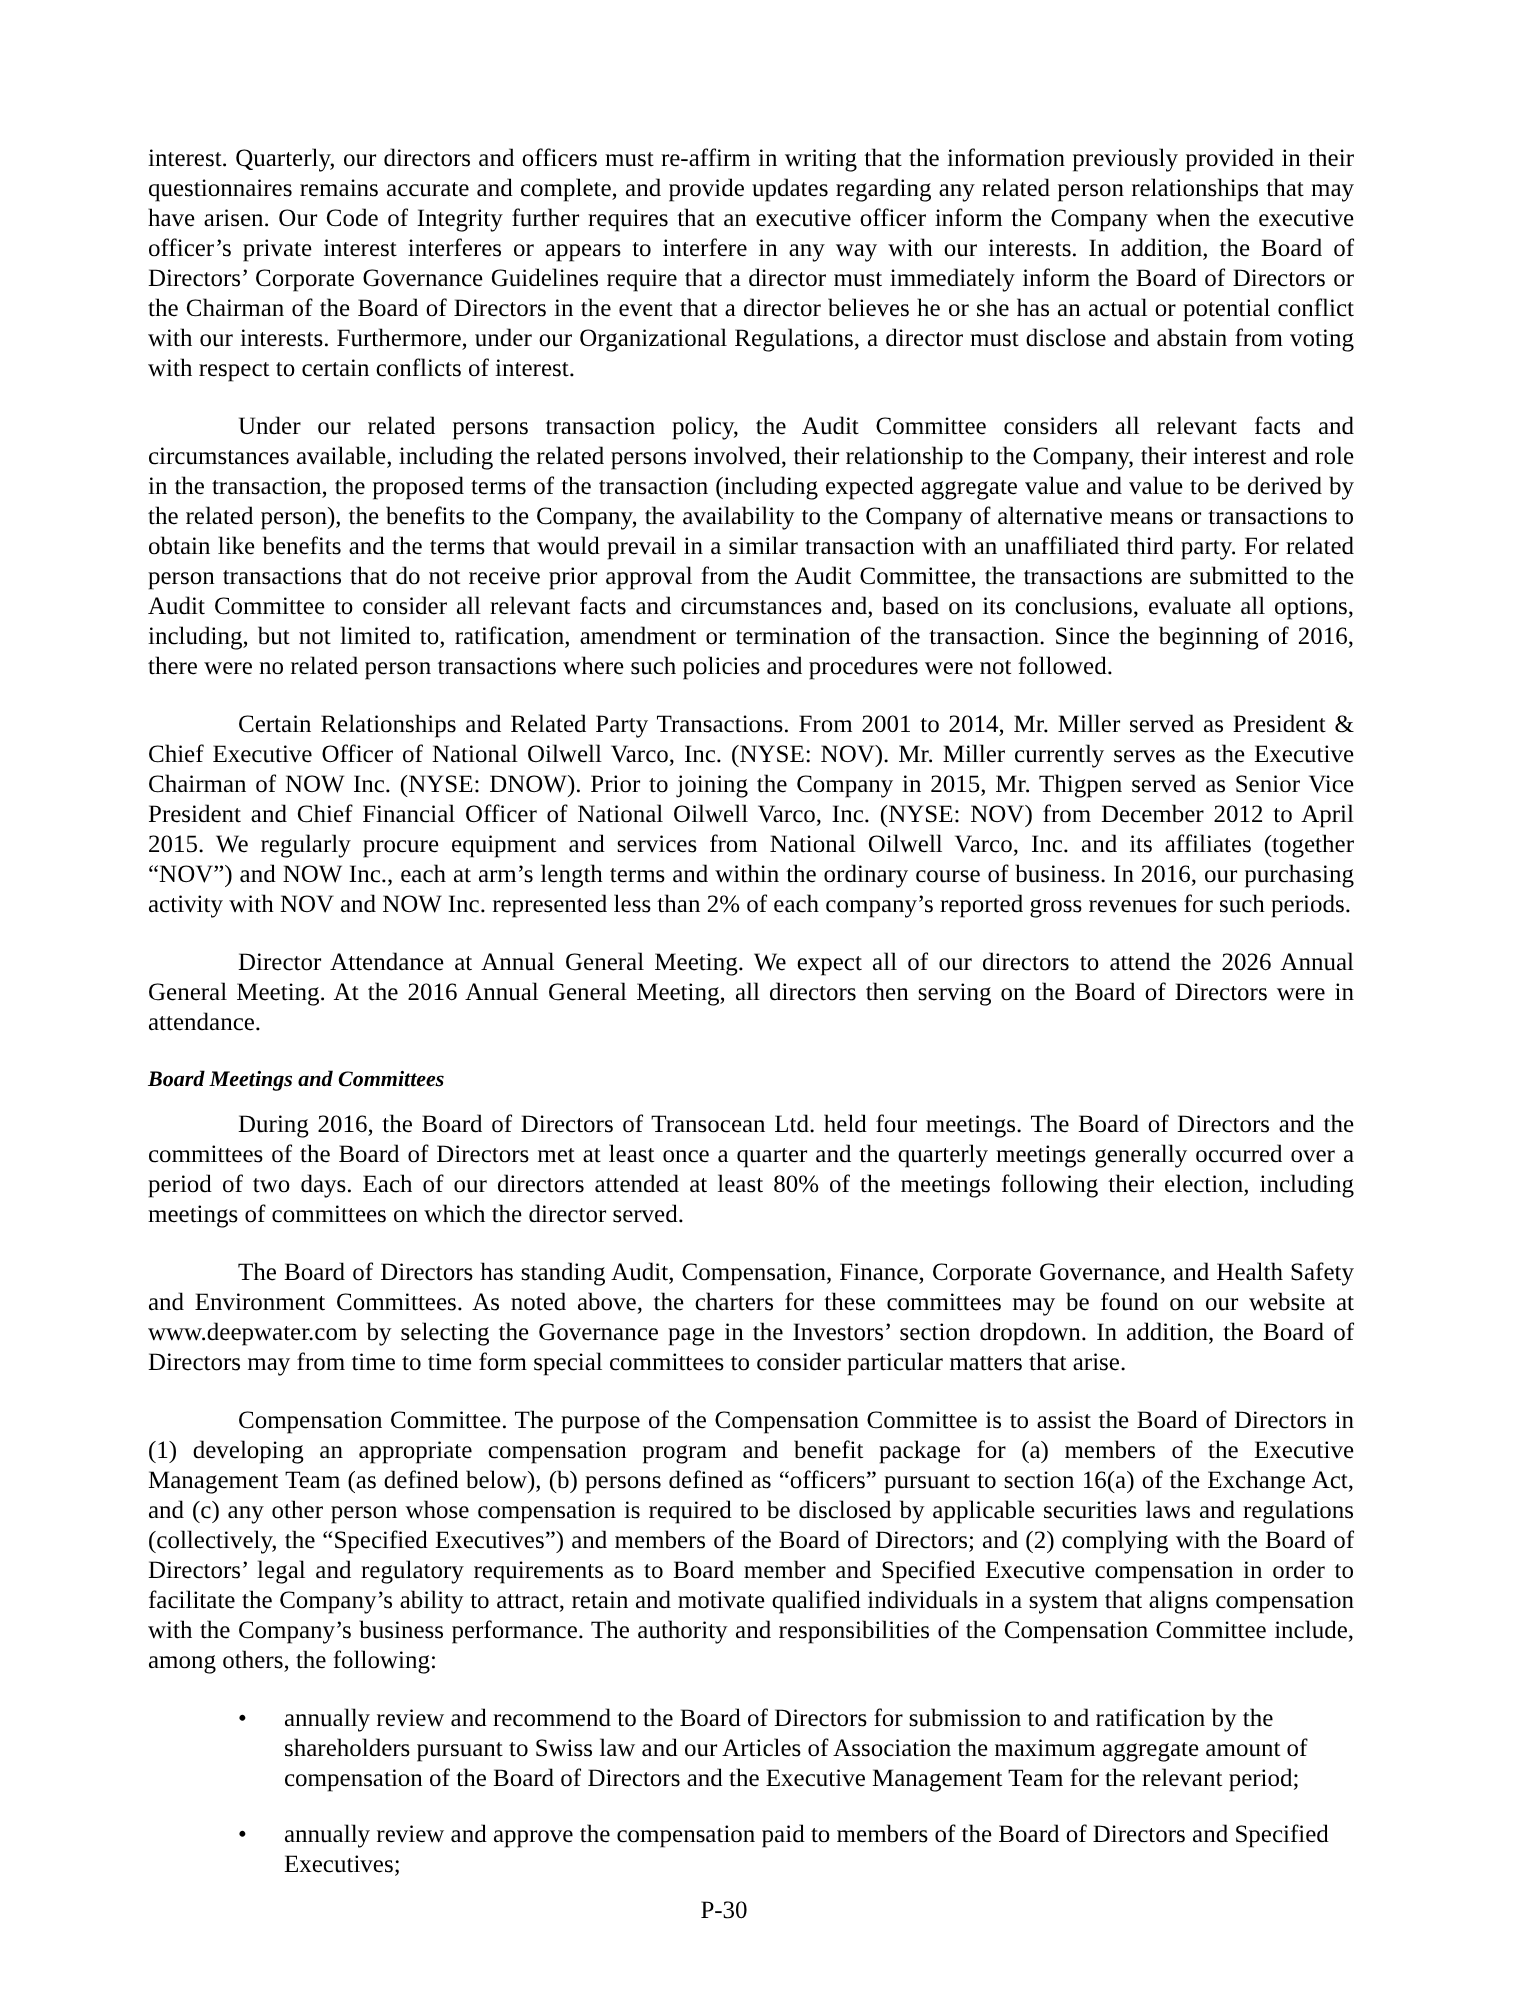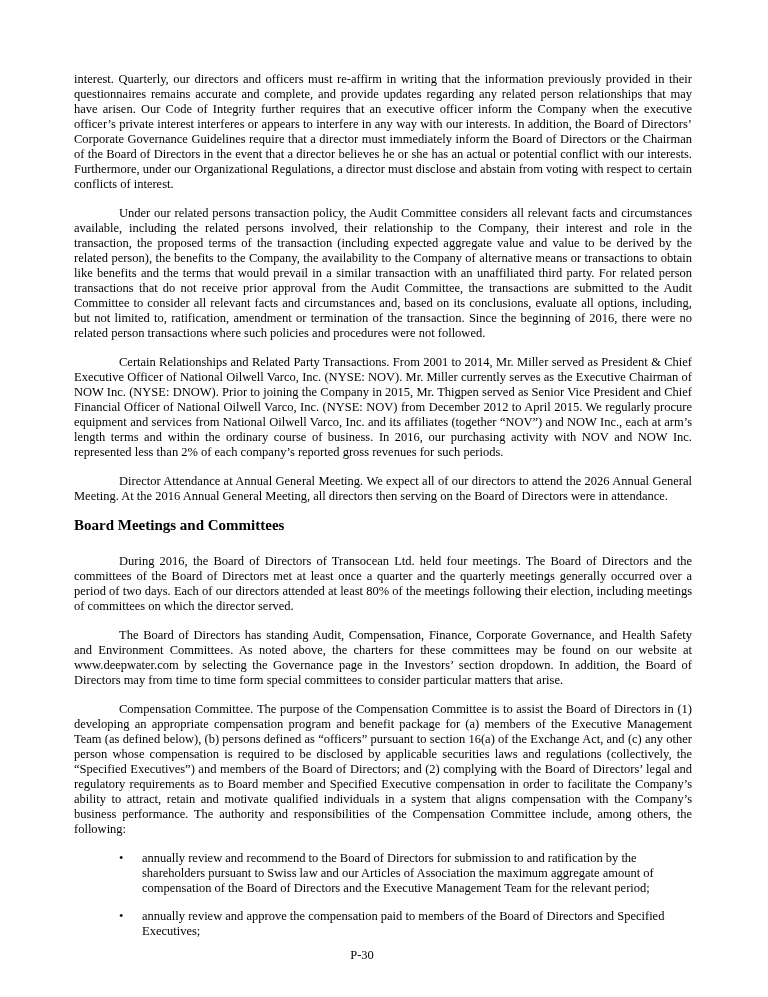--- a/index.html
+++ b/index.html
@@ -22,32 +22,33 @@
     width: 768px;
     height: 997px;
     box-sizing: border-box;
     padding: 72px 75px 0 74px;
   }
   p.body-para {
     font-size: 12.5px;
     line-height: 15px;
     text-align: justify;
     text-indent: 45px;
-    margin: 0 1px 14px 0;
+    margin: 0 16px 14px 0;
   }
   p.body-para.continuation {
     text-indent: 0;
   }
   .it {
   }
   h3.section-heading {
-    font-size: 15px;
+    font-size: 11px;
     line-height: 15px;
     font-weight: bold;
-    margin: 4px 0 21px 0;
+    margin: 4px 0 7px 0;
+    font-style: italic;
   }
   ul.bullet-list {
     list-style: none;
     margin: 0;
     padding: 0;
   }
   ul.bullet-list li {
     position: relative;
     margin: 0 0 13px 45px;
     padding-left: 23px;

